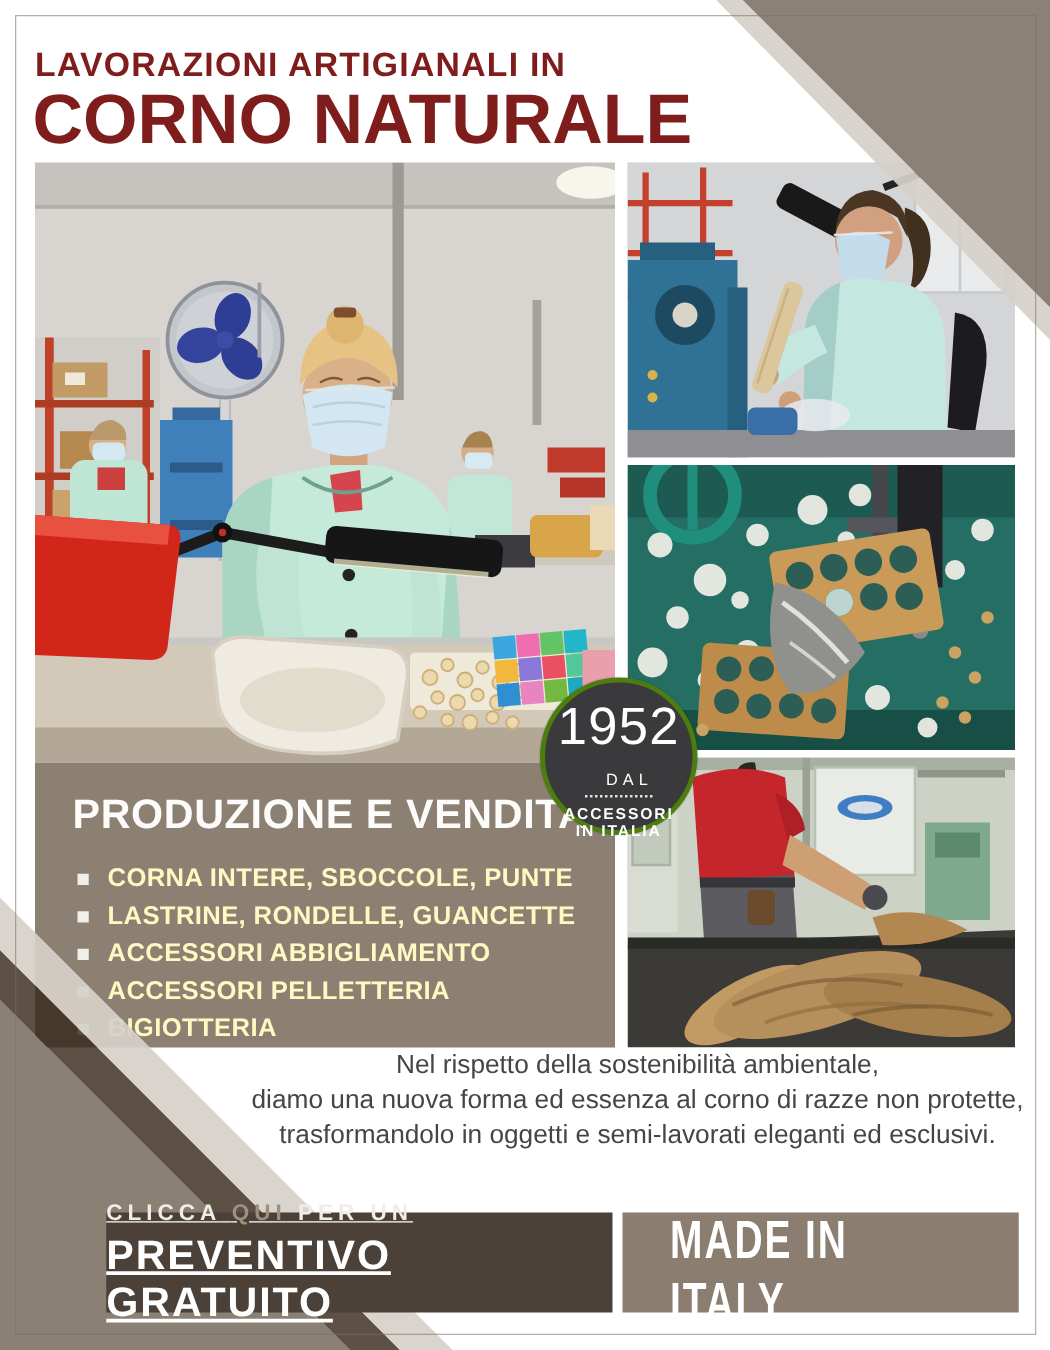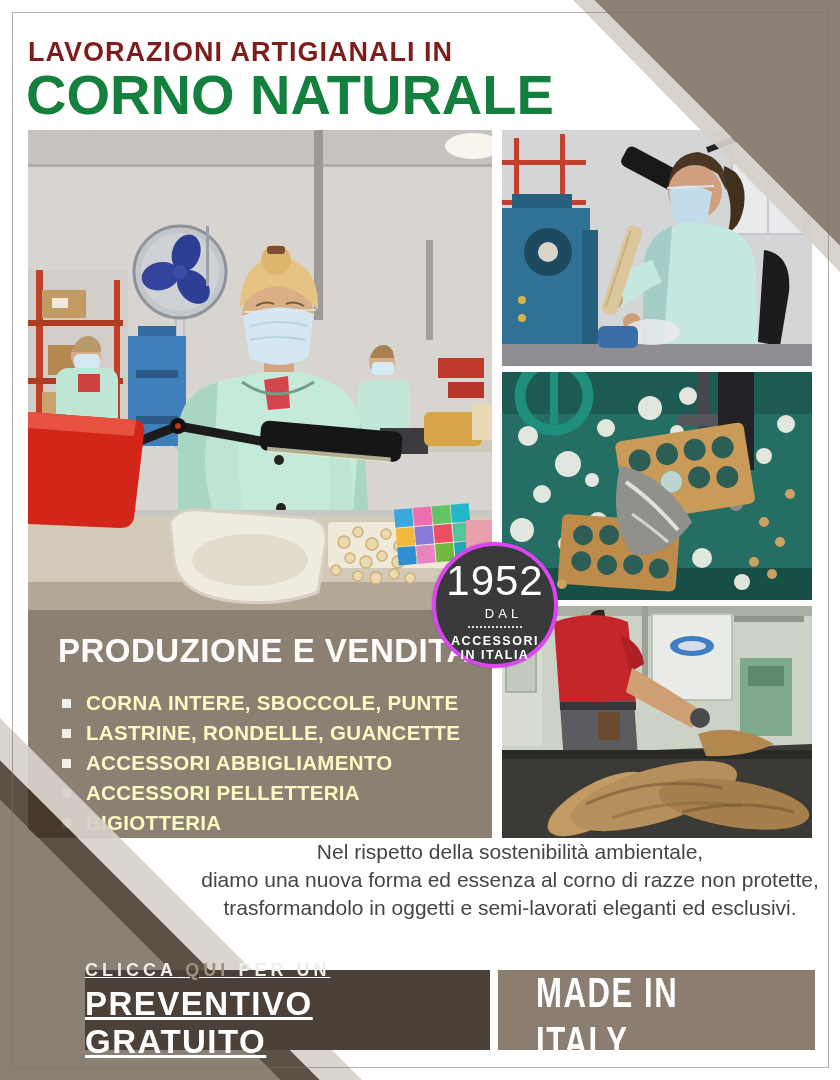--- a/index.html
+++ b/index.html
@@ -23,21 +23,21 @@
   .deco-bl-dark  {background:rgba(52,38,24,0.80);clip-path:polygon(0px 760px,0px 800px,280px 1080px,320px 1080px);}
   .deco-bl-pale  {background:rgba(214,208,201,0.92);clip-path:polygon(0px 718px,0px 760px,320px 1080px,362px 1080px);}
 
   
   .kicker{
     left:28px;top:37px;font-size:27px;font-weight:bold;letter-spacing:1px;
     color:#7f1d1d;z-index:20;
   }
   .title{
     left:26px;top:62px;font-size:56px;font-weight:bold;letter-spacing:0;
-    color:#15803d;z-index:20;
+    color:#7f1d1d;z-index:20;
   }
 
   
   .photo{overflow:hidden;z-index:10;background:#cfcecb;}
   .photo svg{display:block;width:100%;height:100%;}
   .photo-main {left:28px; top:130px;width:464px;height:480px;}
   .photo-mach {left:502px;top:130px;width:310px;height:236px;}
   .photo-drill{left:502px;top:372px;width:310px;height:228px;}
   .photo-horn {left:502px;top:606px;width:310px;height:232px;}
 
@@ -49,26 +49,26 @@
   .panel-heading{
     position:absolute;left:30px;top:22px;font-size:33px;font-weight:bold;letter-spacing:0.5px;color:#fdfcfa;
   }
   .product-list{position:absolute;left:34px;top:78px;list-style:none;margin:0;padding:0;}
   .product-item{display:flex;align-items:center;height:30px;font-size:20.5px;letter-spacing:0.3px;color:#fef9c3;font-weight:bold;}
   .bullet{width:9px;height:9px;background:#f1efe9;margin-right:15px;flex:0 0 auto;}
 
   
   .badge{
     left:432px;top:542px;width:126px;height:126px;border-radius:50%;
-    background:#3a393b;border:4px solid #d946ef;box-sizing:border-box;
+    background:#3a393b;border:4px solid #4d7c0f;box-sizing:border-box;
     z-index:35;color:#ffffff;text-align:center;
     box-shadow:0 0 0 1px rgba(0,0,0,0.08);
   }
   .badge-year{font-size:42px;letter-spacing:1px;line-height:44px;margin-top:13px;}
-  .badge-dal{font-size:13px;letter-spacing:4px;line-height:14px;margin-top:4px;padding-left:17px;}
+  .badge-dal{font-size:13px;letter-spacing:4px;line-height:14px;margin-top:14px;padding-left:17px;}
   .badge-dots{width:54px;margin:5px auto 6px auto;border-bottom:2px dotted rgba(255,255,255,0.85);}
   .badge-origin{font-size:12.5px;font-weight:bold;letter-spacing:1.5px;line-height:14px;}
 
   
   .descr{
     left:186px;top:838px;width:648px;z-index:20;text-align:center;
     font-size:21px;line-height:28px;color:#454547;
   }
   .descr span{display:block;}
 

